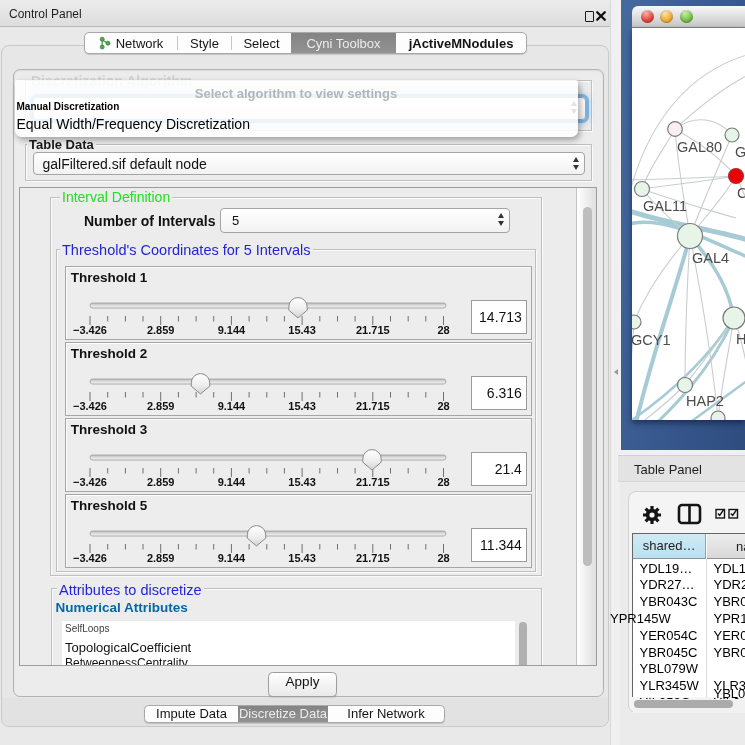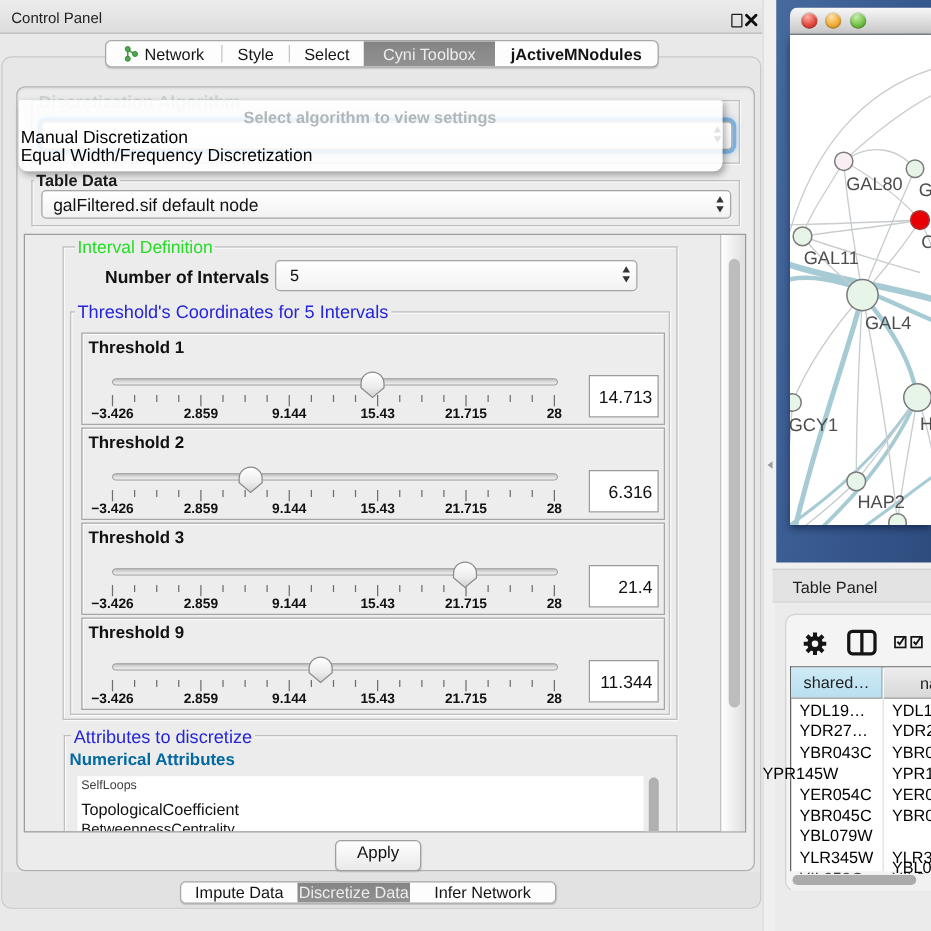--- a/index.html
+++ b/index.html
@@ -60,21 +60,21 @@
     <div class="uarr" style="left:571px;top:101px"></div>
     <div class="darr" style="left:571px;top:109px"></div>
     <div class="grp" style="left:25px;top:144px;width:567px;height:37px"></div>
     <div class="glabel" style="left:27px;top:137px;font-weight:bold;color:#1a1a1a">Table Data</div>
     <div class="combo" style="left:33px;top:152px;width:552px;height:23px"></div>
     <div class="abs" style="left:42.5px;top:155.5px;font-size:14px;color:#111">galFiltered.sif default node</div>
     <div class="uarr" style="left:572.5px;top:156.5px"></div>
     <div class="darr" style="left:572.5px;top:165px"></div>
     <div class="abs" style="left:14.5px;top:79.5px;width:563px;height:57px;background:rgba(255,255,255,.86);border-radius:2px 2px 7px 7px;box-shadow:2px 3px 6px rgba(0,0,0,.33)">
 <div style="position:absolute;left:0;top:6px;width:100%;text-align:center;font-size:13px;font-weight:bold;color:#b2b6b8">Select algorithm to view settings</div>
-<div style="position:absolute;left:2px;top:21.5px;font-size:14px;font-weight:normal;color:#000">Manual Discretization</div>
+<div style="position:absolute;left:2px;top:21.5px;font-size:10px;font-weight:bold;color:#000">Manual Discretization</div>
 <div style="position:absolute;left:2px;top:36.5px;font-size:14px;color:#000">Equal Width/Frequency Discretization</div>
 </div>
     <div class="abs" style="left:19px;top:187px;width:578px;height:479px;border:1px solid #9d9d9d;background:#ececec"></div>
     <div class="abs" style="left:576px;top:188px;width:20px;height:477px;background:linear-gradient(90deg,#ffffff,#f2f2f2 40%,#dfdfdf);border-left:1px solid #c2c2c2"></div>
     <div class="abs" style="left:582.5px;top:207px;width:9px;height:359px;background:#bdbdbd;border-radius:4.5px"></div>
     <div class="grp" style="left:50px;top:197px;width:492px;height:378.5px"></div>
     <div class="glabel" style="left:60px;top:189px;font-size:14px;color:#25dc25">Interval Definition</div>
     <div class="abs" style="left:84px;top:213px;font-size:14px;font-weight:bold;color:#111">Number of Intervals</div>
     <div class="combo" style="left:220px;top:208px;width:290px;height:25px;border-radius:4px"></div>
     <div class="abs" style="left:232px;top:213px;font-size:13px;color:#111">5</div>
@@ -136,21 +136,21 @@
           <text x="301.8" y="38" text-anchor="middle" font-size="11" font-weight="bold" fill="#111" font-family="Liberation Sans, sans-serif">21.715</text>
           <text x="372.5" y="38" text-anchor="middle" font-size="11" font-weight="bold" fill="#111" font-family="Liberation Sans, sans-serif">28</text>
           <g transform="translate(301.0,1)">
             <path d="M -9.2 9.8 A 9.2 9.2 0 0 1 9.2 9.8 L 9.2 13.2 L 0 21 L -9.2 13.2 Z" fill="url(#thumbg)" stroke="#8a8a8a" stroke-width="1"></path>
           </g>
         </svg>
       </div>
       <div class="tfield">21.4</div>
     </div>
     <div class="tpanel" style="top:494.3px">
-      <div class="ptitle">Threshold 9</div>
+      <div class="ptitle">Threshold 5</div>
       <div style="position:absolute;left:4.7px;top:28.5px;width:465px;height:44px">
         <svg width="465" height="44" style="position:absolute;left:0;top:0">
           <defs></defs>
           <rect x="19" y="7" width="356" height="5" rx="2.5" fill="url(#trackg)" stroke="#9a9a9a" stroke-width="0.8"></rect>
           <path d="M19.0,20v9 M36.7,20v5.5 M54.4,20v5.5 M72.0,20v5.5 M89.7,20v9 M107.4,20v5.5 M125.1,20v5.5 M142.7,20v5.5 M160.4,20v9 M178.1,20v5.5 M195.8,20v5.5 M213.4,20v5.5 M231.1,20v9 M248.8,20v5.5 M266.5,20v5.5 M284.1,20v5.5 M301.8,20v9 M319.5,20v5.5 M337.2,20v5.5 M354.8,20v5.5 M372.5,20v9" stroke="#6f6f6f" stroke-width="1"></path>
           <text x="19.0" y="38" text-anchor="middle" font-size="11" font-weight="bold" fill="#111" font-family="Liberation Sans, sans-serif">−3.426</text>
           <text x="89.7" y="38" text-anchor="middle" font-size="11" font-weight="bold" fill="#111" font-family="Liberation Sans, sans-serif">2.859</text>
           <text x="160.4" y="38" text-anchor="middle" font-size="11" font-weight="bold" fill="#111" font-family="Liberation Sans, sans-serif">9.144</text>
           <text x="231.1" y="38" text-anchor="middle" font-size="11" font-weight="bold" fill="#111" font-family="Liberation Sans, sans-serif">15.43</text>
           <text x="301.8" y="38" text-anchor="middle" font-size="11" font-weight="bold" fill="#111" font-family="Liberation Sans, sans-serif">21.715</text>

